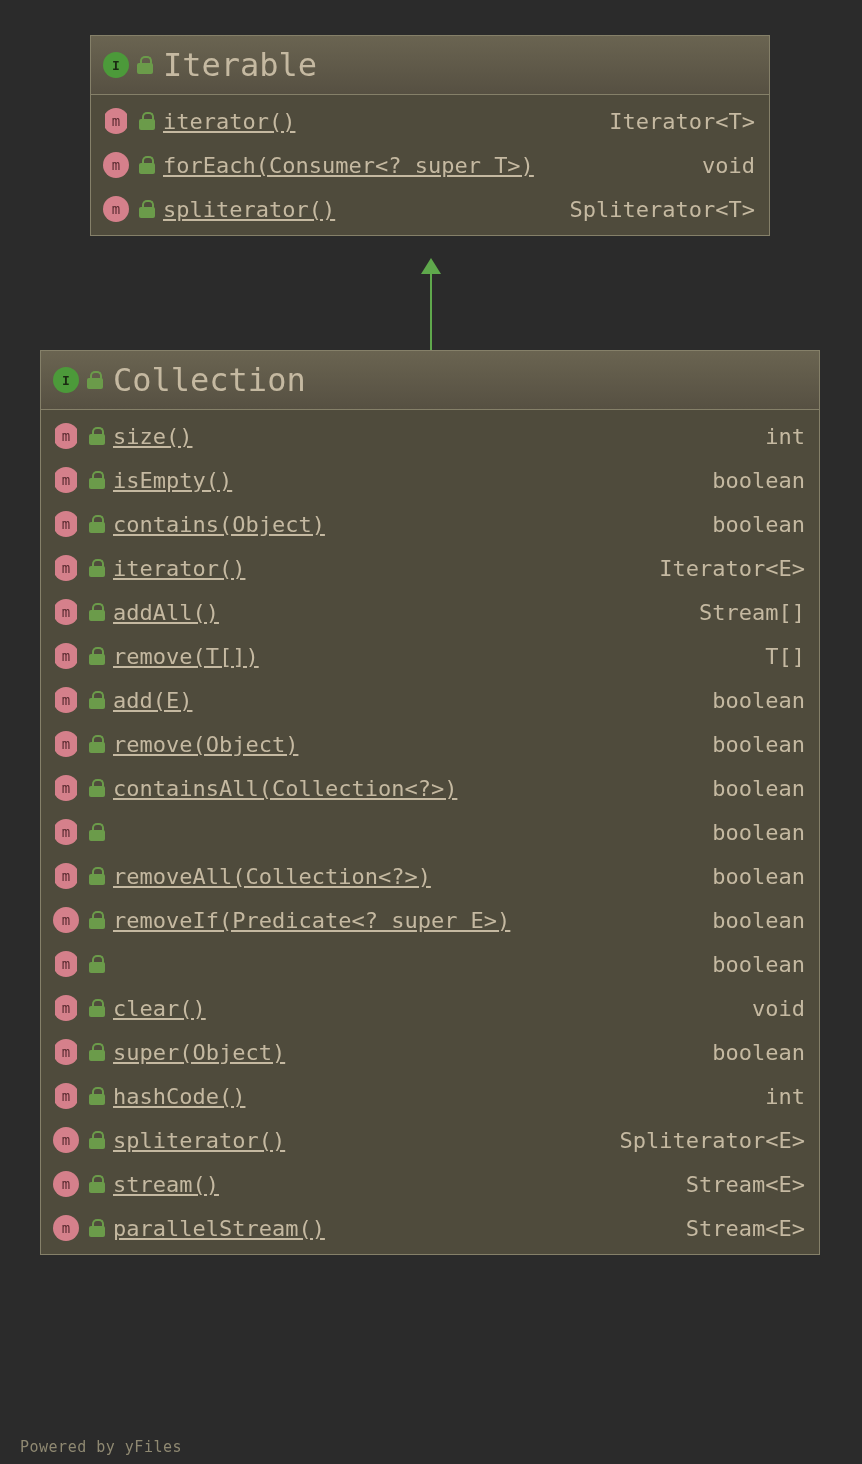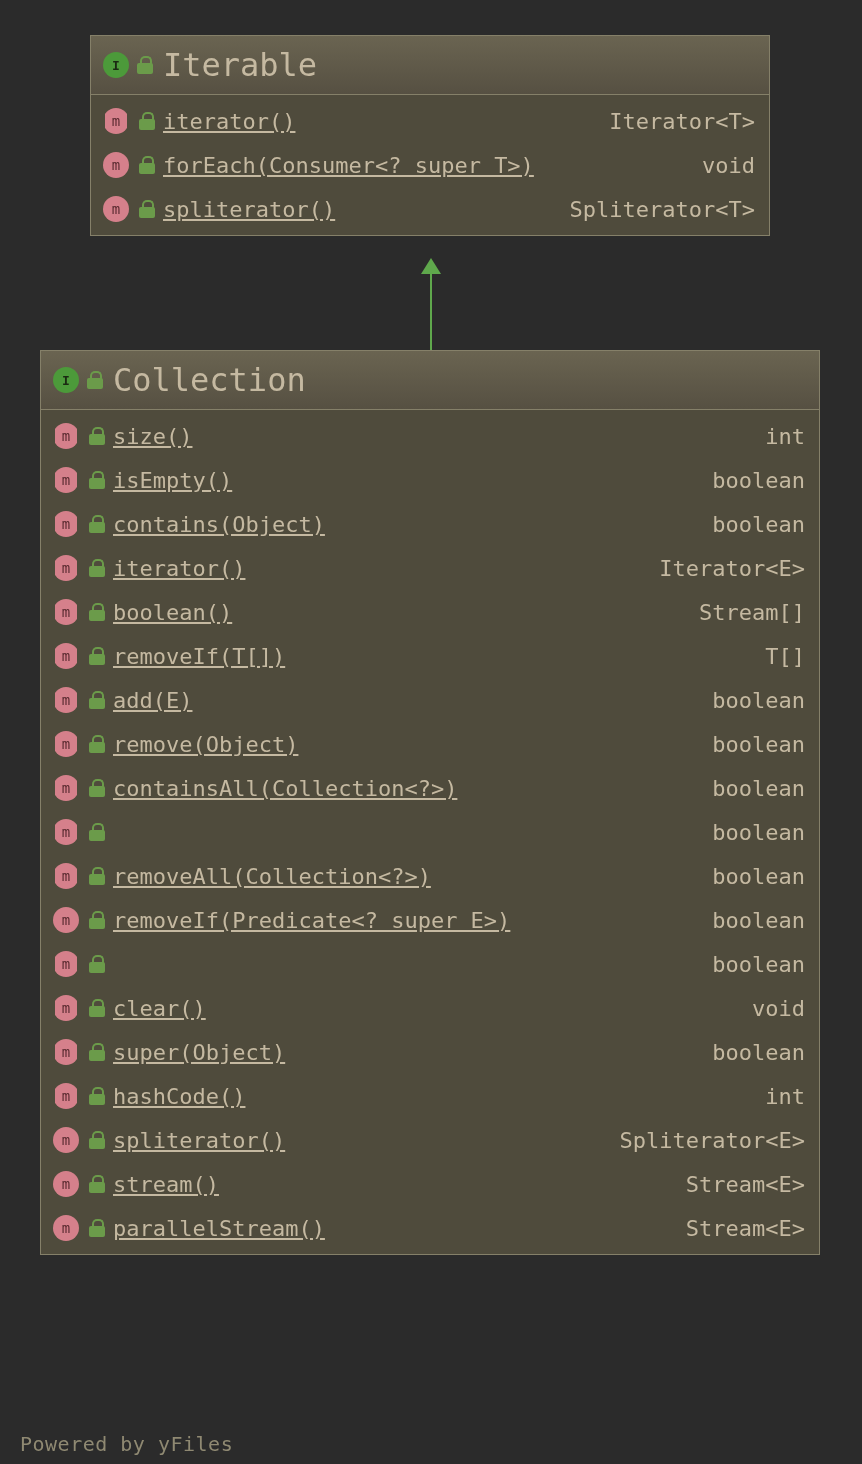--- a/index.html
+++ b/index.html
@@ -144,21 +144,21 @@
     width: 0; height: 0;
     border-left: 10px solid transparent;
     border-right: 10px solid transparent;
     border-bottom: 16px solid #5fa84c;
   }
 
   .watermark {
     position: absolute;
     left: 20px;
     bottom: 8px;
-    font-size: 20px;
+    font-size: 15px;
     color: #8f8972;
     letter-spacing: 0.5px;
   }
 </style>
 </head>
 <body>
 
 <div class="node" style="left:90px; top:35px; width:680px;">
   <div class="node-header">
     <span class="icon-interface">I</span>
@@ -219,27 +219,27 @@
       </div>
       <div class="method-row">
         <span class="icon-method abstract">m</span>
         <span class="icon-lock"></span>
         <span class="sig">iterator()</span>
         <span class="ret">Iterator&lt;E&gt;</span>
       </div>
       <div class="method-row">
         <span class="icon-method abstract">m</span>
         <span class="icon-lock"></span>
-        <span class="sig">boolean()</span>
+        <span class="sig">addAll()</span>
         <span class="ret">Stream[]</span>
       </div>
       <div class="method-row">
         <span class="icon-method abstract">m</span>
         <span class="icon-lock"></span>
-        <span class="sig">removeIf(T[])</span>
+        <span class="sig">remove(T[])</span>
         <span class="ret">T[]</span>
       </div>
       <div class="method-row">
         <span class="icon-method abstract">m</span>
         <span class="icon-lock"></span>
         <span class="sig">add(E)</span>
         <span class="ret">boolean</span>
       </div>
       <div class="method-row">
         <span class="icon-method abstract">m</span>

